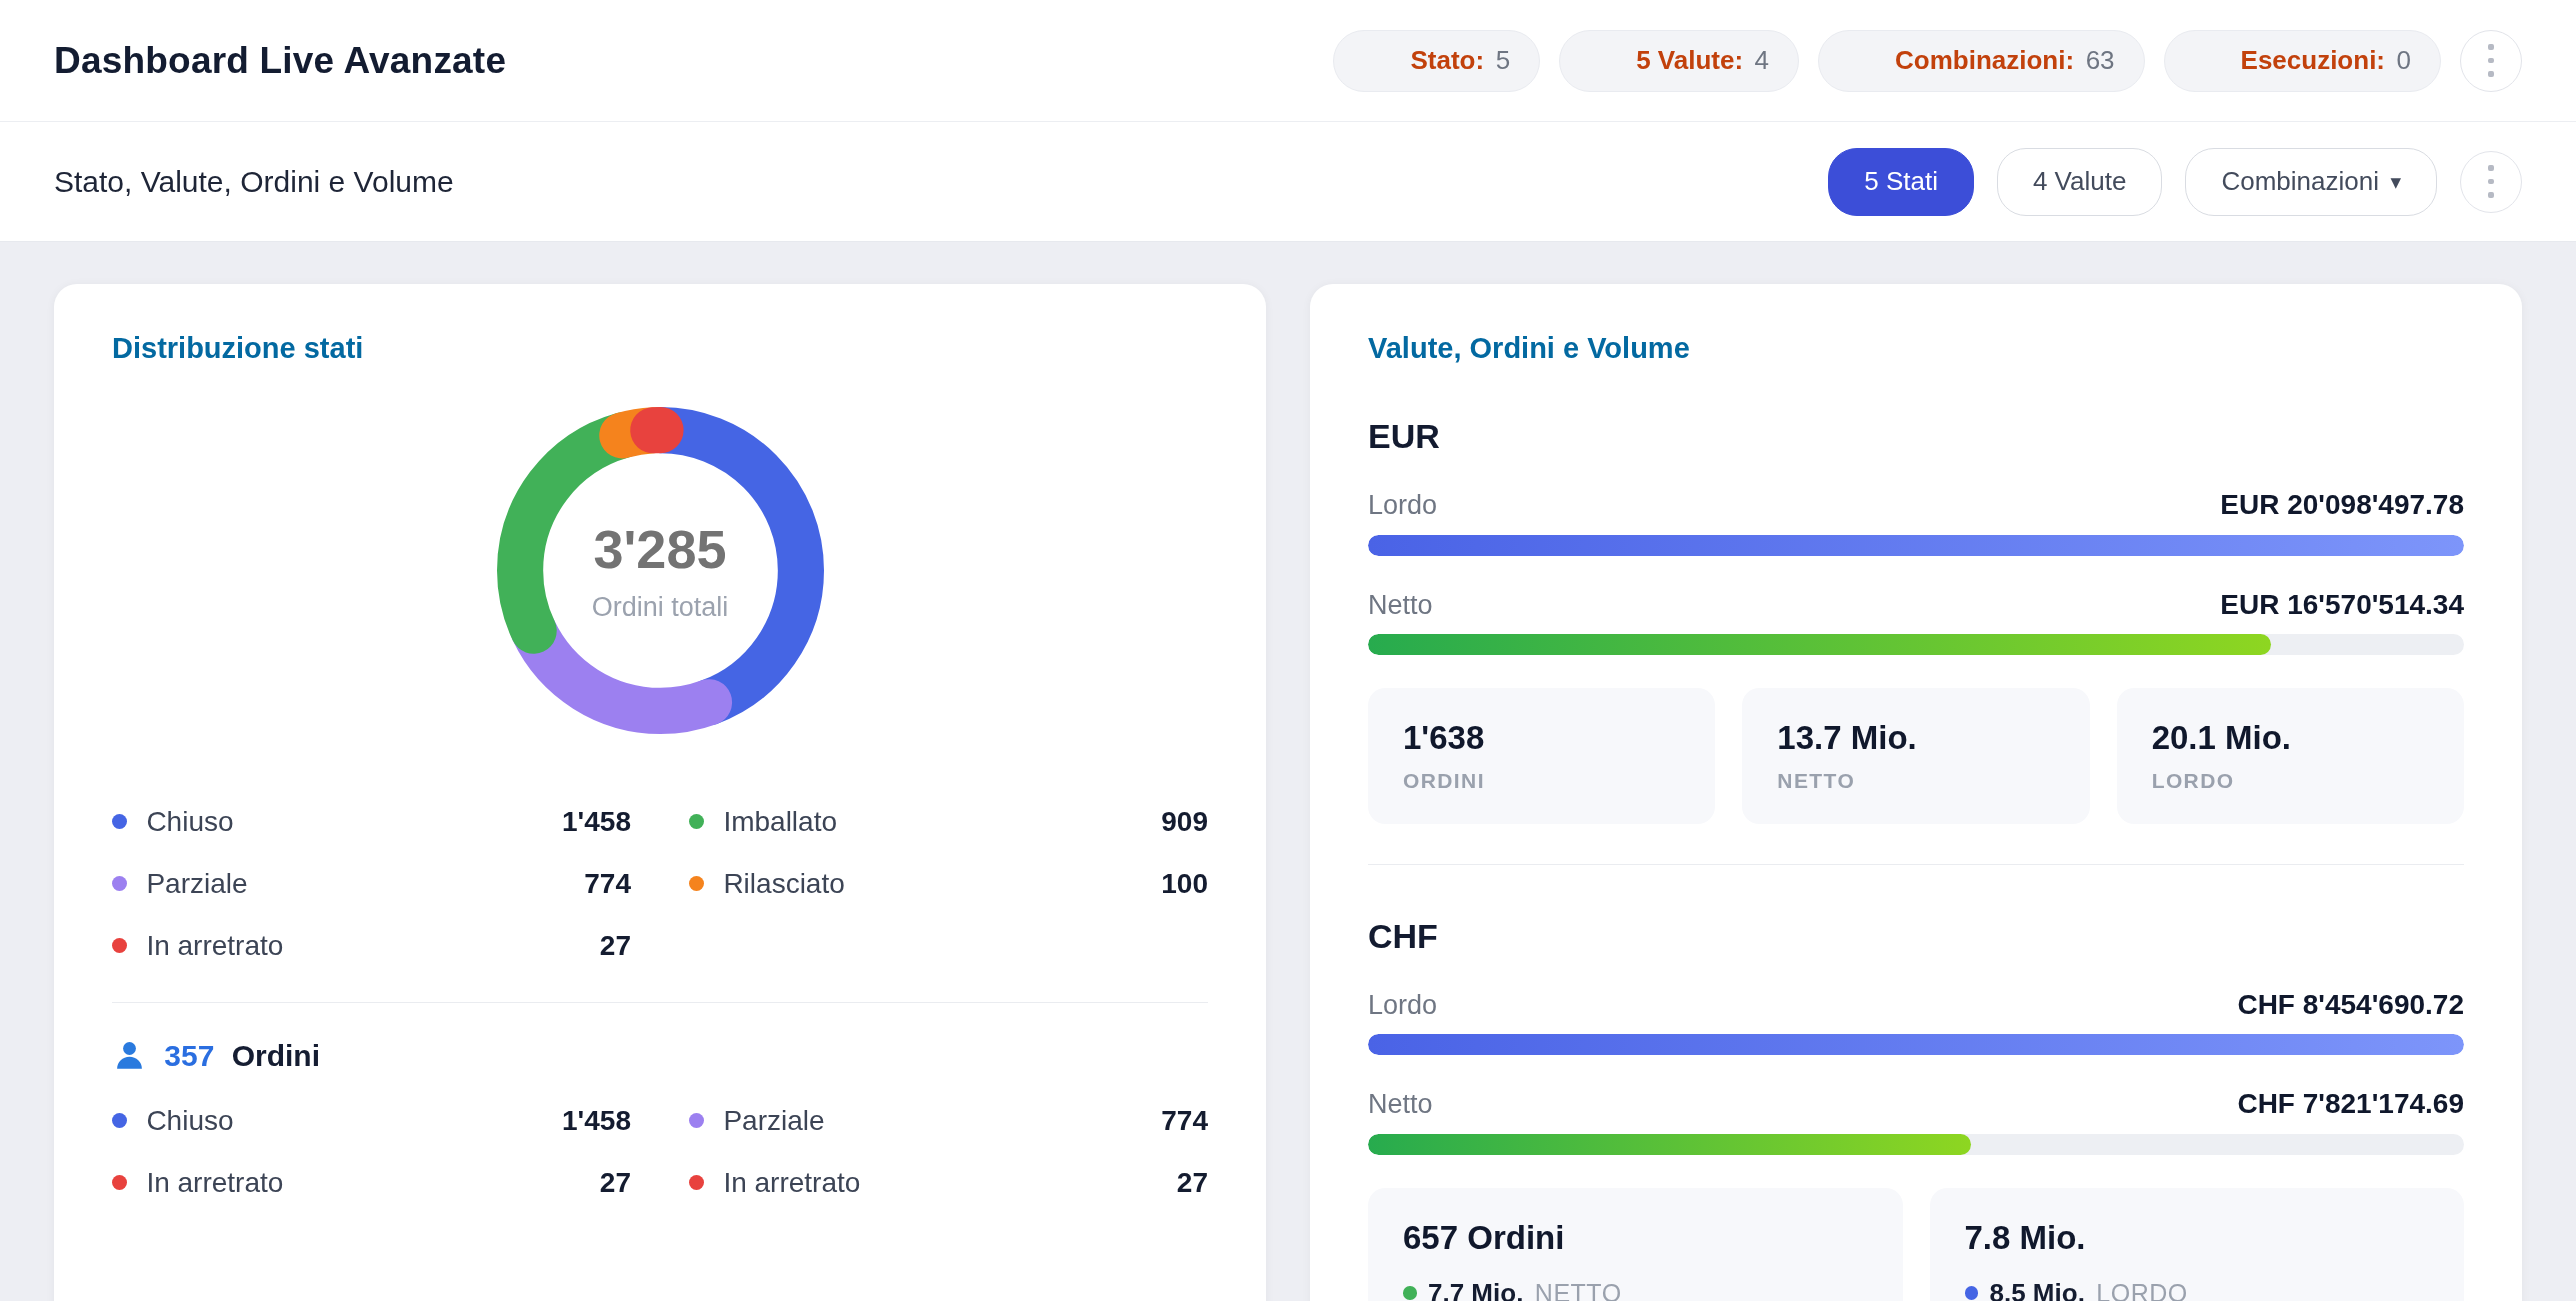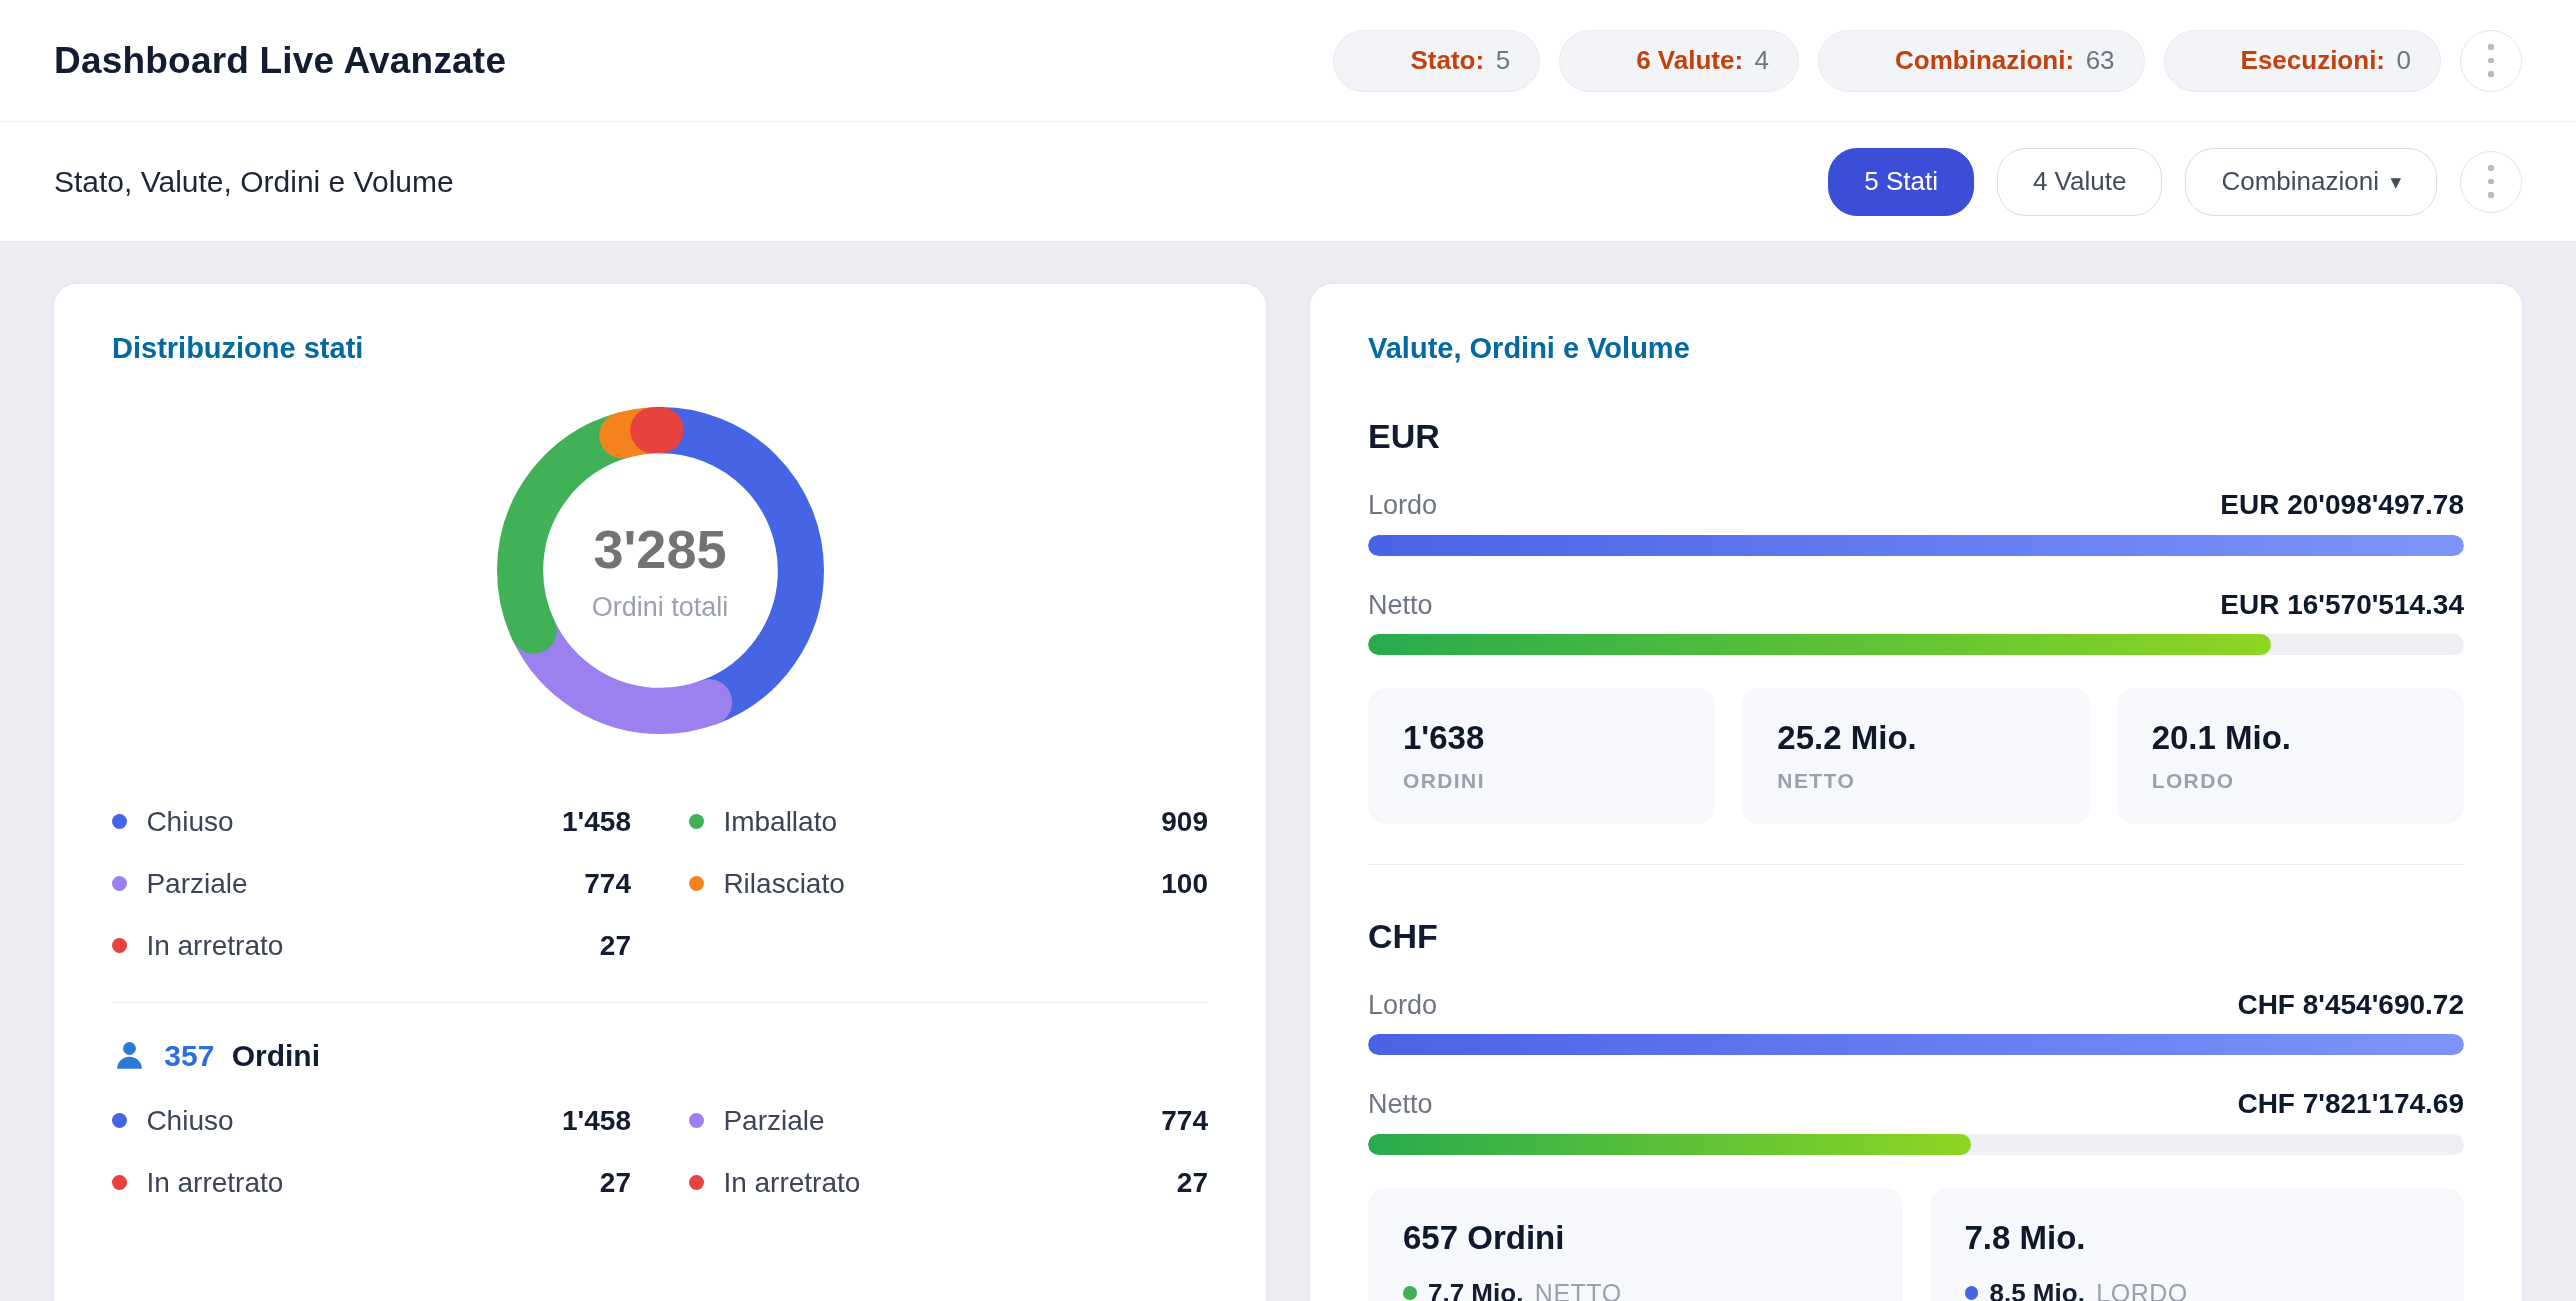--- a/index.html
+++ b/index.html
@@ -107,21 +107,21 @@
 <body>
 
 <header class="topbar">
   <h1 class="page-title">Dashboard Live Avanzate</h1>
   <div class="badges">
     <span class="badge">
       <span class="badge-label">Stato:</span>
       <span class="badge-value">5</span>
     </span>
     <span class="badge">
-      <span class="badge-label">6 Valute:</span>
+      <span class="badge-label">5 Valute:</span>
       <span class="badge-value">4</span>
     </span>
     <span class="badge">
       <span class="badge-label">Combinazioni:</span>
       <span class="badge-value">63</span>
     </span>
     <span class="badge">
       <span class="badge-label">Esecuzioni:</span>
       <span class="badge-value">0</span>
     </span>
@@ -262,21 +262,21 @@
       <div class="bar-track">
         <div class="bar-fill green" style="width: 82.4%;"></div>
       </div>
 
       <div class="stats-row">
         <div class="stat-box">
           <div class="stat-value">1'638</div>
           <div class="stat-label">ORDINI</div>
         </div>
         <div class="stat-box">
-          <div class="stat-value">25.2 Mio.</div>
+          <div class="stat-value">13.7 Mio.</div>
           <div class="stat-label">NETTO</div>
         </div>
         <div class="stat-box">
           <div class="stat-value">20.1 Mio.</div>
           <div class="stat-label">LORDO</div>
         </div>
       </div>
     </div>
 
     <hr class="section-divider">

